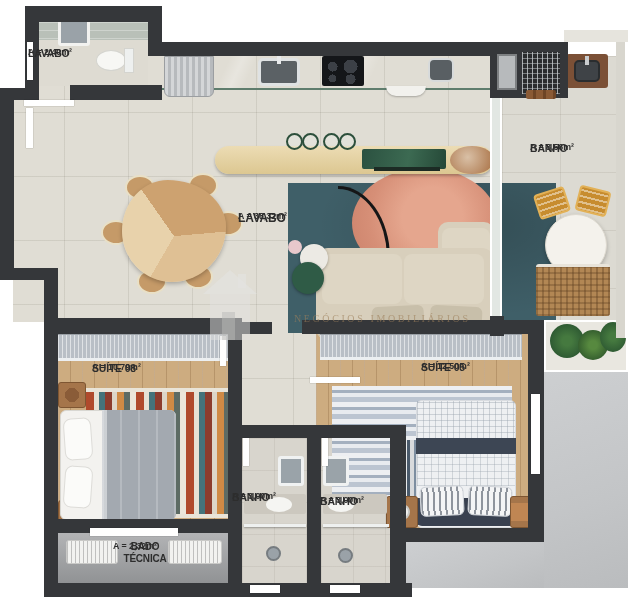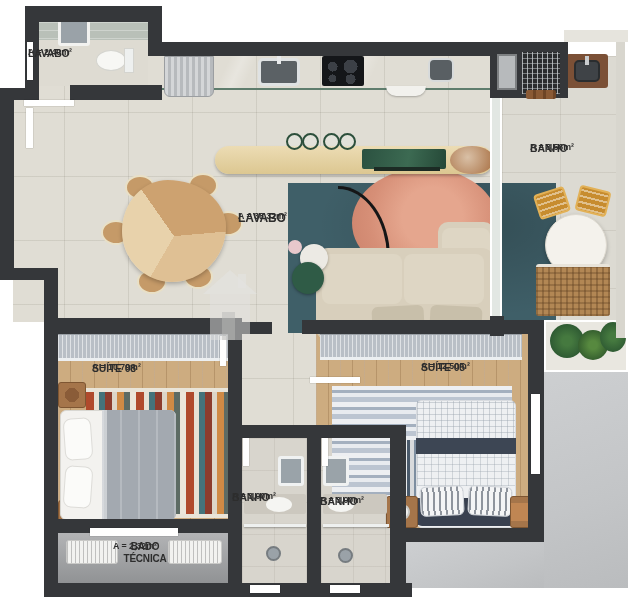--- a/index.html
+++ b/index.html
@@ -215,14 +215,15 @@
   </div>
   <div class="room-label" style="left:113px;top:541px;width:64px">
     <div class="rname" style="font-size:10px">BADO TÉCNICA</div>
     <div class="rarea">A = 2,32m²</div>
   </div>
 
   <div style="left:203px;top:270px;width:0;height:0;border-left:27px solid transparent;border-right:27px solid transparent;border-bottom:24px solid rgba(228,228,226,0.55)"></div>
   <div style="left:238px;top:274px;width:8px;height:14px;background:rgba(228,228,226,0.55)"></div>
   <div style="left:210px;top:294px;width:40px;height:46px;background:rgba(225,225,223,0.5)"></div>
   <div style="left:222px;top:312px;width:13px;height:28px;background:rgba(185,185,183,0.5)"></div>
+  <div class="wm-sub" style="left:294px;top:313px">NEGÓCIOS IMOBILIÁRIOS</div>
 
 </div>
 
 </body></html>

